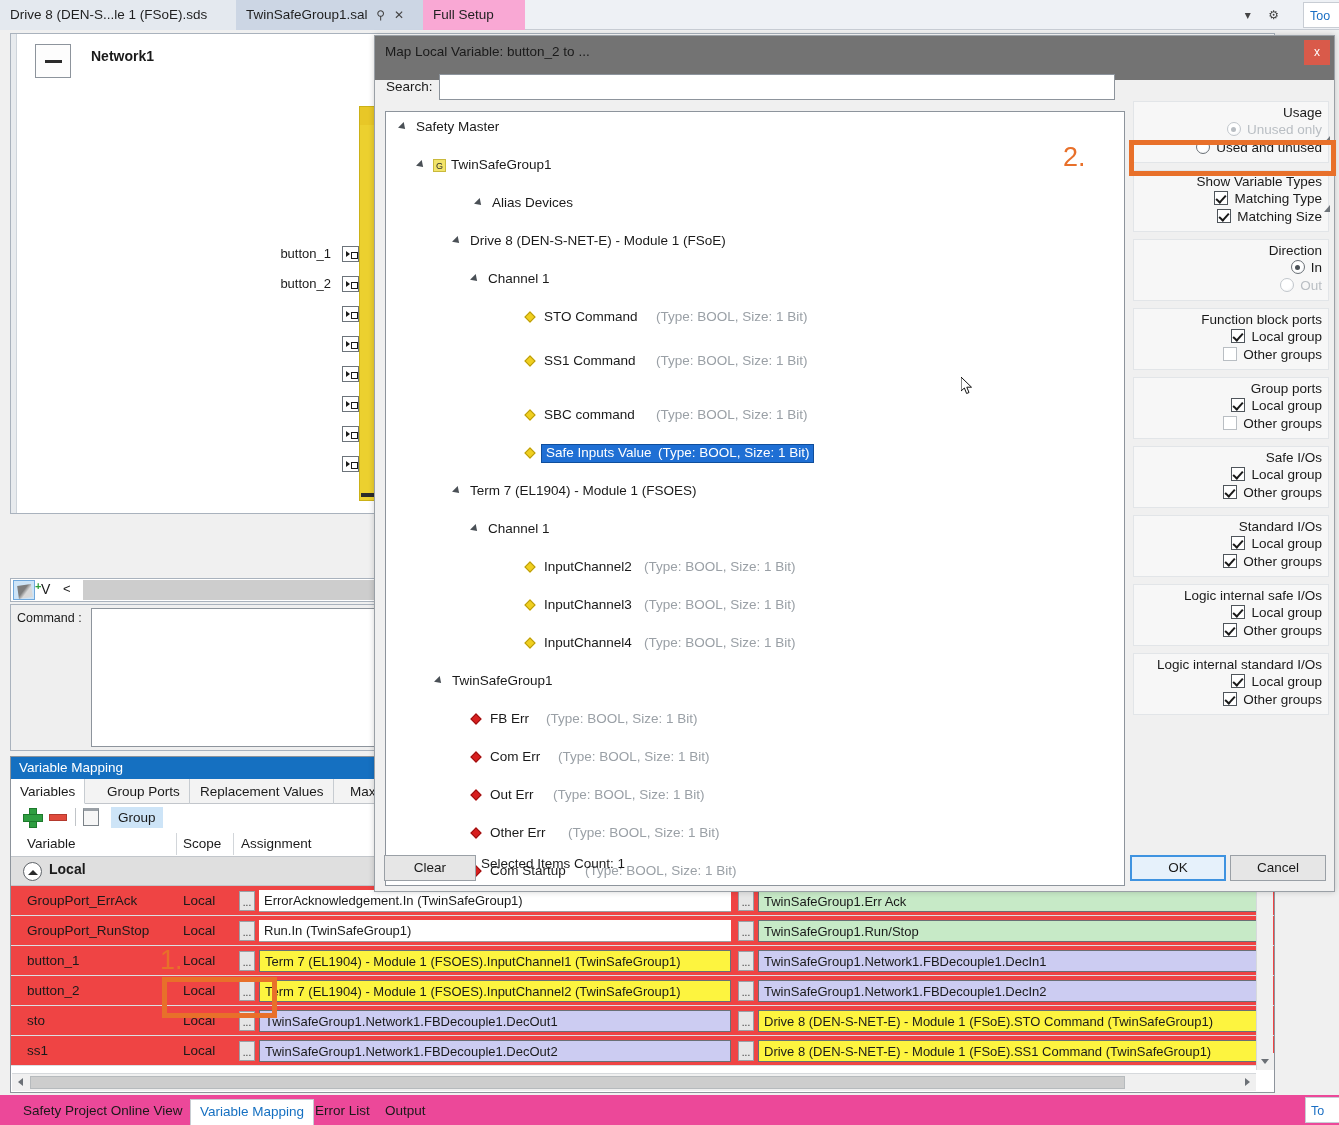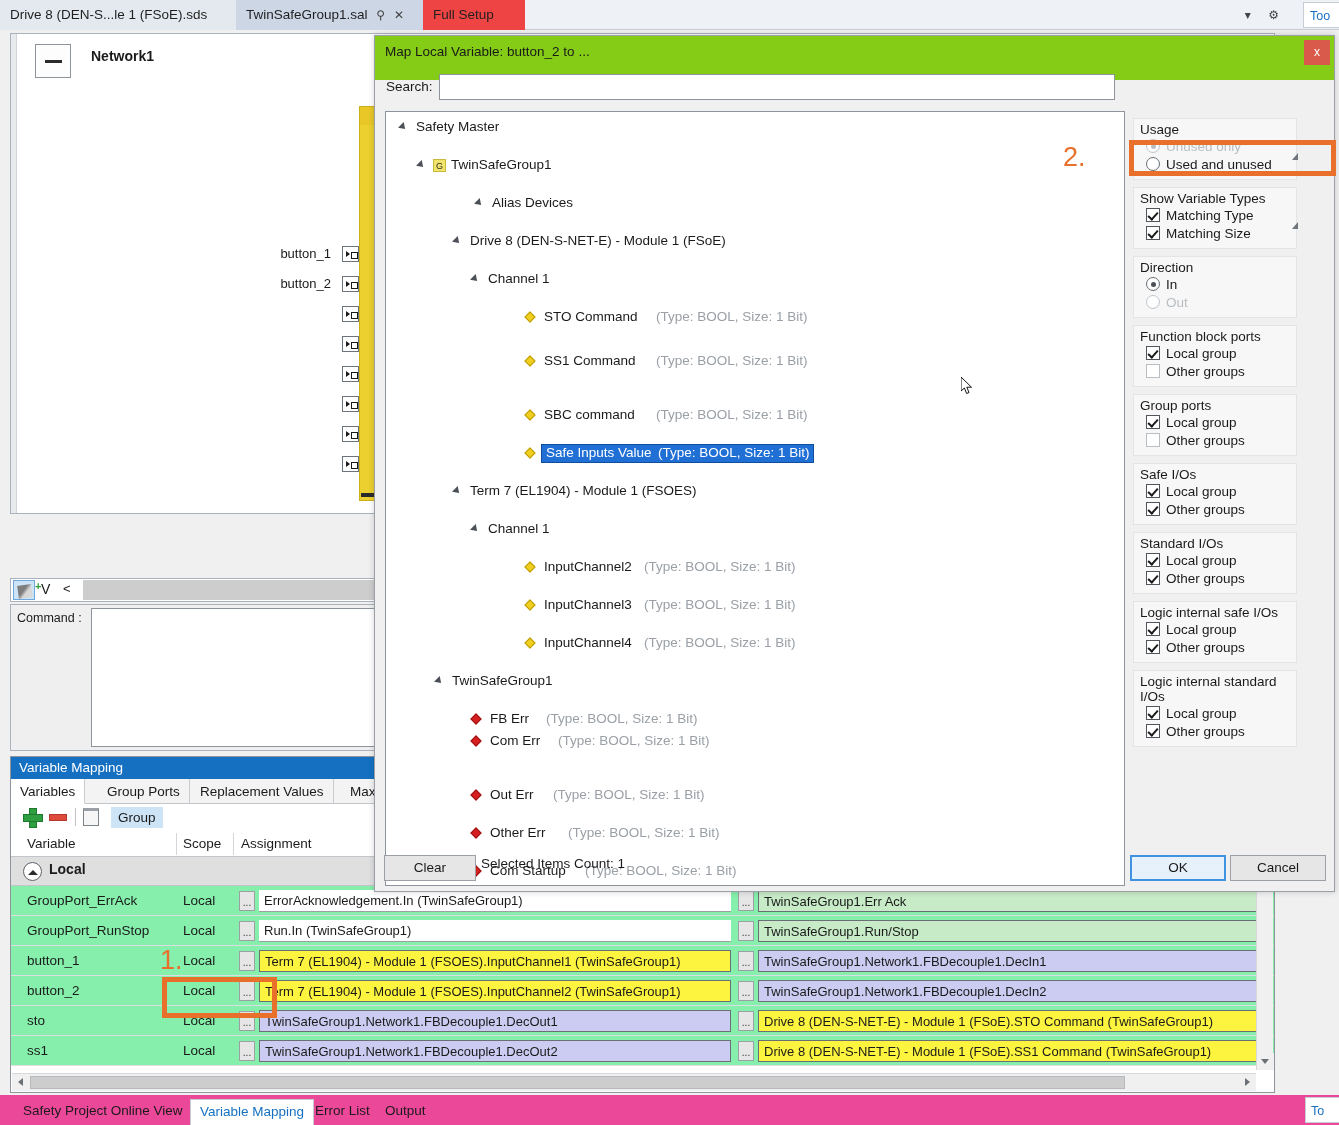--- a/index.html
+++ b/index.html
@@ -19,21 +19,21 @@
   .tabstrip {
     position:absolute; left:0; top:0; width:1339px; height:30px;
     background:#eef1f5; border-bottom:1px solid #c8cdd4;
   }
   .tab {
     position:absolute; top:0; height:30px; line-height:30px;
     padding:0 10px; font-size:13.5px; color:#1f1f1f; white-space:nowrap;
   }
   .tab.inactive { background:#e4e9ef; }
   .tab.active   { background:#ccd6e4; }
-  .tab.plain    { background:#ef4444; }
+  .tab.plain    { background:#f9a8d4; }
   .tab .pin, .tab .x { font-size:12px; color:#444; margin-left:5px; }
   .tabstrip .right-ctrls {
     position:absolute; right:60px; top:0; height:30px; line-height:30px;
     color:#444; font-size:12px;
   }
   .tabstrip .right-ctrls span { margin-left:14px; }
   .tabstrip .toolbox-tab {
     position:absolute; right:0; top:2px; width:36px; height:26px;
     background:#ffffff; border:1px solid #c8cdd4; border-right:none;
     color:#1a6fc4; font-size:12.5px; line-height:26px; padding-left:6px;
@@ -209,21 +209,21 @@
     content:""; position:absolute; left:4px; top:7px;
     border-left:5px solid transparent; border-right:5px solid transparent;
     border-bottom:5px solid #2b2b2b;
   }
   .vm-grouprow .gl {
     position:absolute; left:38px; top:4px; font-size:14px; font-weight:bold;
   }
   .vm-rows { position:absolute; left:0; top:129px; width:100%; }
   .vm-row {
     position:relative; height:30px; border-bottom:1px solid #dcdfe2;
-    background:#86efac;
+    background:#ef4444;
   }
   .vm-row .vname {
     position:absolute; left:16px; top:7px; font-size:13.5px; white-space:nowrap;
   }
   .vm-row .vscope {
     position:absolute; left:172px; top:7px; font-size:13.5px;
   }
   .vm-row .ell {
     position:absolute; width:16px; height:20px; top:5px;
     background:#e6e6e6; border:1px solid #9aa0a6; font-size:10px;
@@ -304,21 +304,21 @@
   }
 
   
   .dialog {
     position:absolute; left:374px; top:35px; width:961px; height:857px;
     background:#f0f0f0; border:1px solid #9aa0a6;
     box-shadow:0 0 6px rgba(0,0,0,0.18);
   }
   .dlg-titlebar {
     position:absolute; left:0; top:0; width:100%; height:44px;
-    background:#84cc16;
+    background:#737373;
   }
   .dlg-title {
     position:absolute; left:10px; top:8px; font-size:13.5px; color:#1a1a1a;
   }
   .dlg-close {
     position:absolute; right:4px; top:4px; width:26px; height:25px;
     background:#d95a4a; color:#ffffff; font-size:12px; text-align:center;
     line-height:25px;
   }
   .dlg-search-row {
@@ -390,21 +390,21 @@
   .tnode.sel .lbl { color:#ffffff; z-index:2; }
   .tnode.sel .typ { color:#ffffff; z-index:2; }
 
   .cursor {
     position:absolute; left:575px; top:265px; width:13px; height:19px; z-index:9;
   }
   .cursor svg { display:block; }
 
   
   .opts {
-    position:absolute; left:758px; top:82px; width:164px; height:775px;
+    position:absolute; left:758px; top:65px; width:196px; height:775px;text-align:right;
   }
   .opt-group {
     position:relative; margin-bottom:7px; background:#f7f7f7;
     border:1px solid #e2e5e8; padding:3px 6px 5px 6px;
   }
   .opt-group .gtitle {
     font-size:13.5px; color:#1a1a1a; margin-bottom:1px;
   }
   .opt-row {
     font-size:13.5px; color:#1a1a1a; height:18px; line-height:17px;
@@ -719,21 +719,21 @@
     <div class="tnode" style="top:272px;">
       <span class="arrow" style="left:50px;"></span>
       <span class="lbl" style="left:66px;">TwinSafeGroup1</span>
     </div>
 
     <div class="tnode" style="top:291px;">
       <span class="dia r" style="left:86px;"></span>
       <span class="lbl" style="left:104px;">FB Err</span>
       <span class="typ" style="left:160px;">(Type: BOOL, Size: 1 Bit)</span>
     </div>
-    <div class="tnode" style="top:294px;text-decoration:underline;">
+    <div class="tnode" style="top:310px;text-decoration:underline;">
       <span class="dia r" style="left:86px;"></span>
       <span class="lbl" style="left:104px;">Com Err</span>
       <span class="typ" style="left:172px;">(Type: BOOL, Size: 1 Bit)</span>
     </div>
     <div class="tnode" style="top:329px;">
       <span class="dia r" style="left:86px;"></span>
       <span class="lbl" style="left:104px;">Out Err</span>
       <span class="typ" style="left:167px;">(Type: BOOL, Size: 1 Bit)</span>
     </div>
     <div class="tnode" style="top:348px;">

